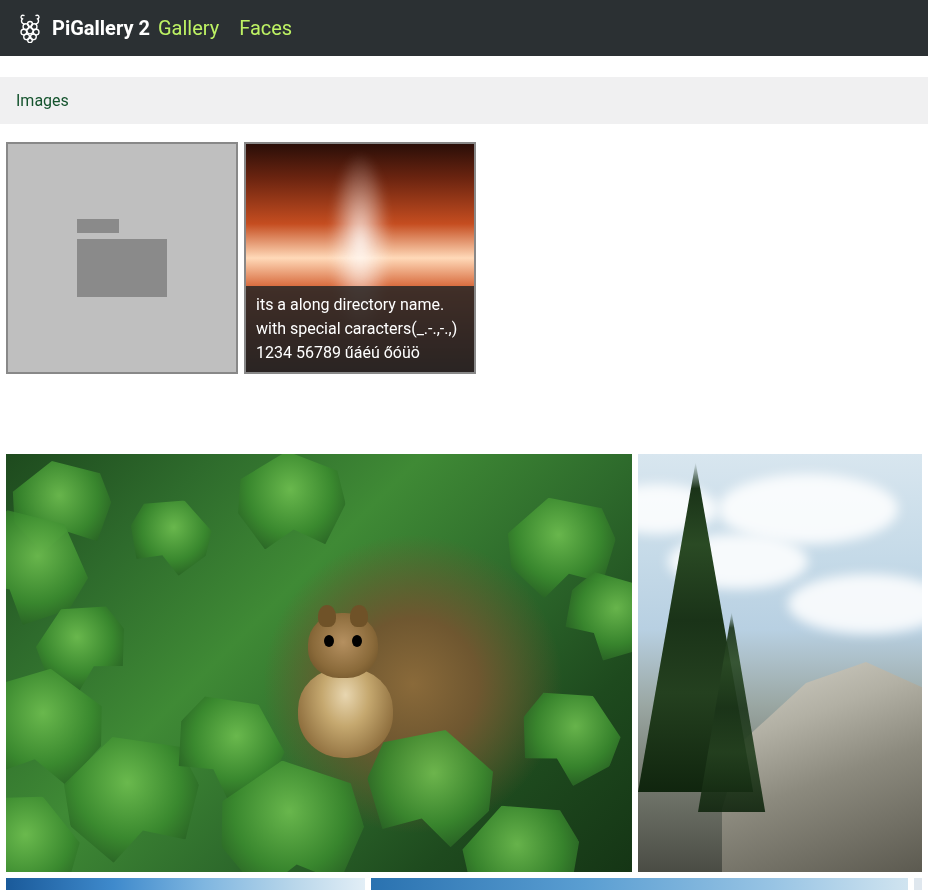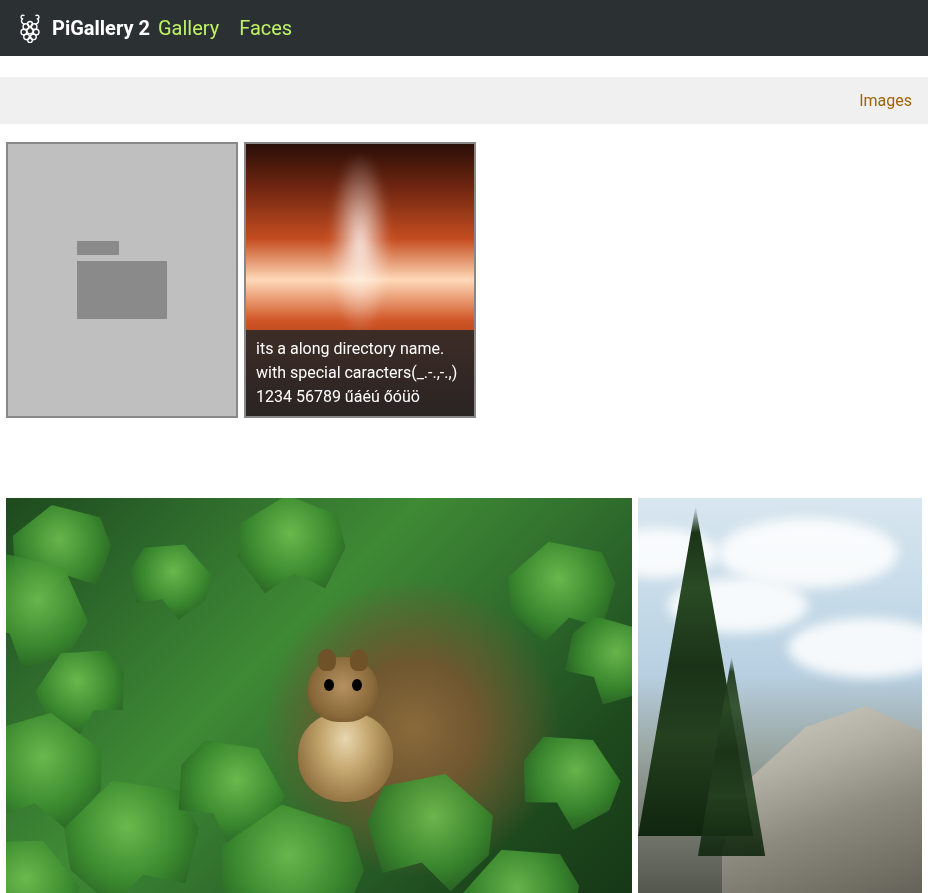--- a/index.html
+++ b/index.html
@@ -50,32 +50,31 @@
       cursor: pointer;
     }
     .spacer {
       height: 21px;
       background: #ffffff;
     }
     .breadcrumb-bar {
       background: #f0f0f1;
       padding: 14px 16px;
       font-size: 16px;
-      color: #a16207;
-      text-align: right;
+      color: #14532d;
     }
     .directories {
       display: flex;
       gap: 6px;
       padding: 18px 6px 0 6px;
       flex-wrap: wrap;
     }
     .dir-tile {
       width: 232px;
-      height: 276px;
+      height: 232px;
       position: relative;
       border: 2px solid #888;
       cursor: pointer;
       overflow: hidden;
     }
     .dir-tile.empty .dir-inner {
       width: 100%;
       height: 100%;
       background: #bfbfbf;
       display: flex;

